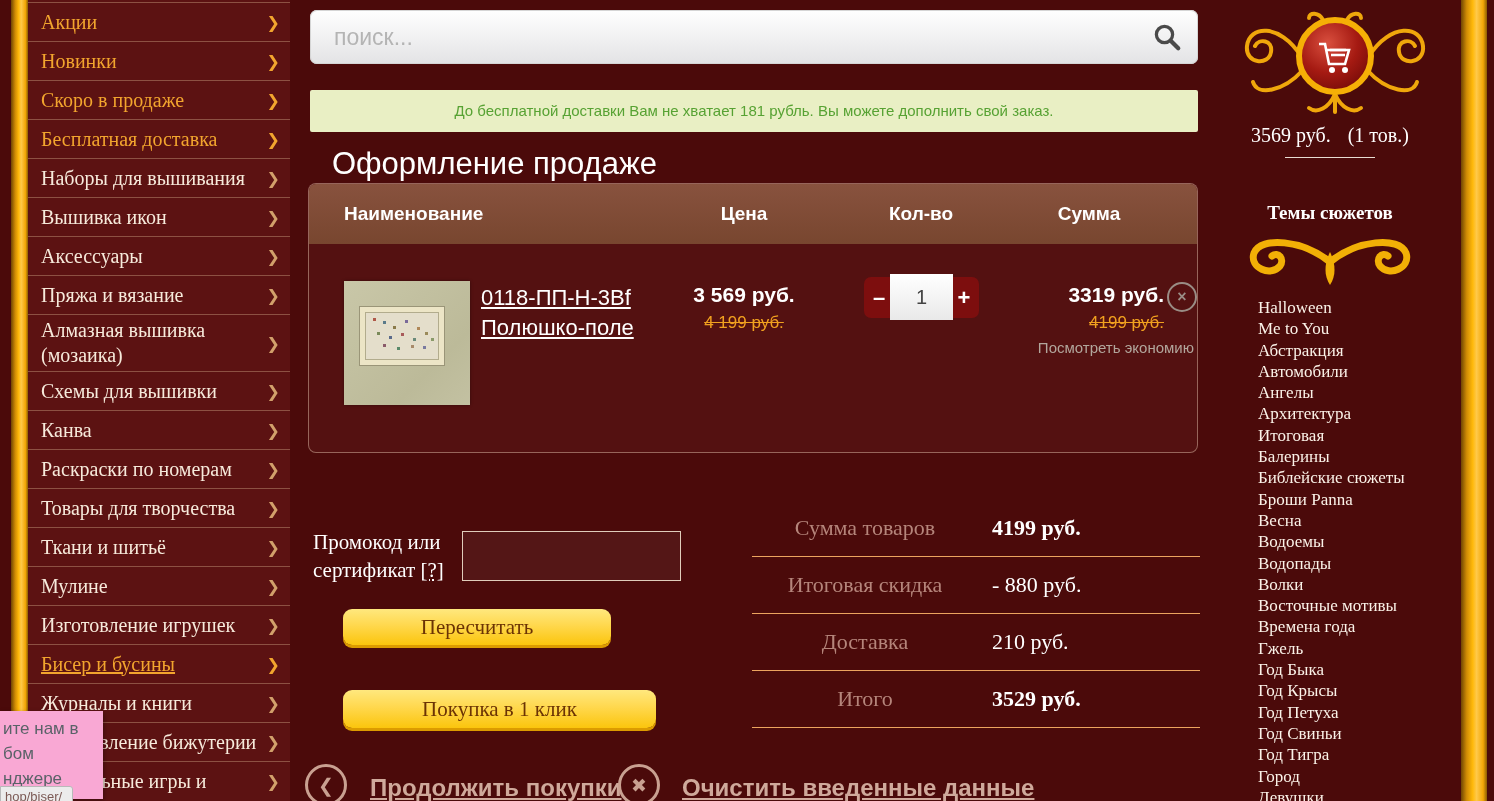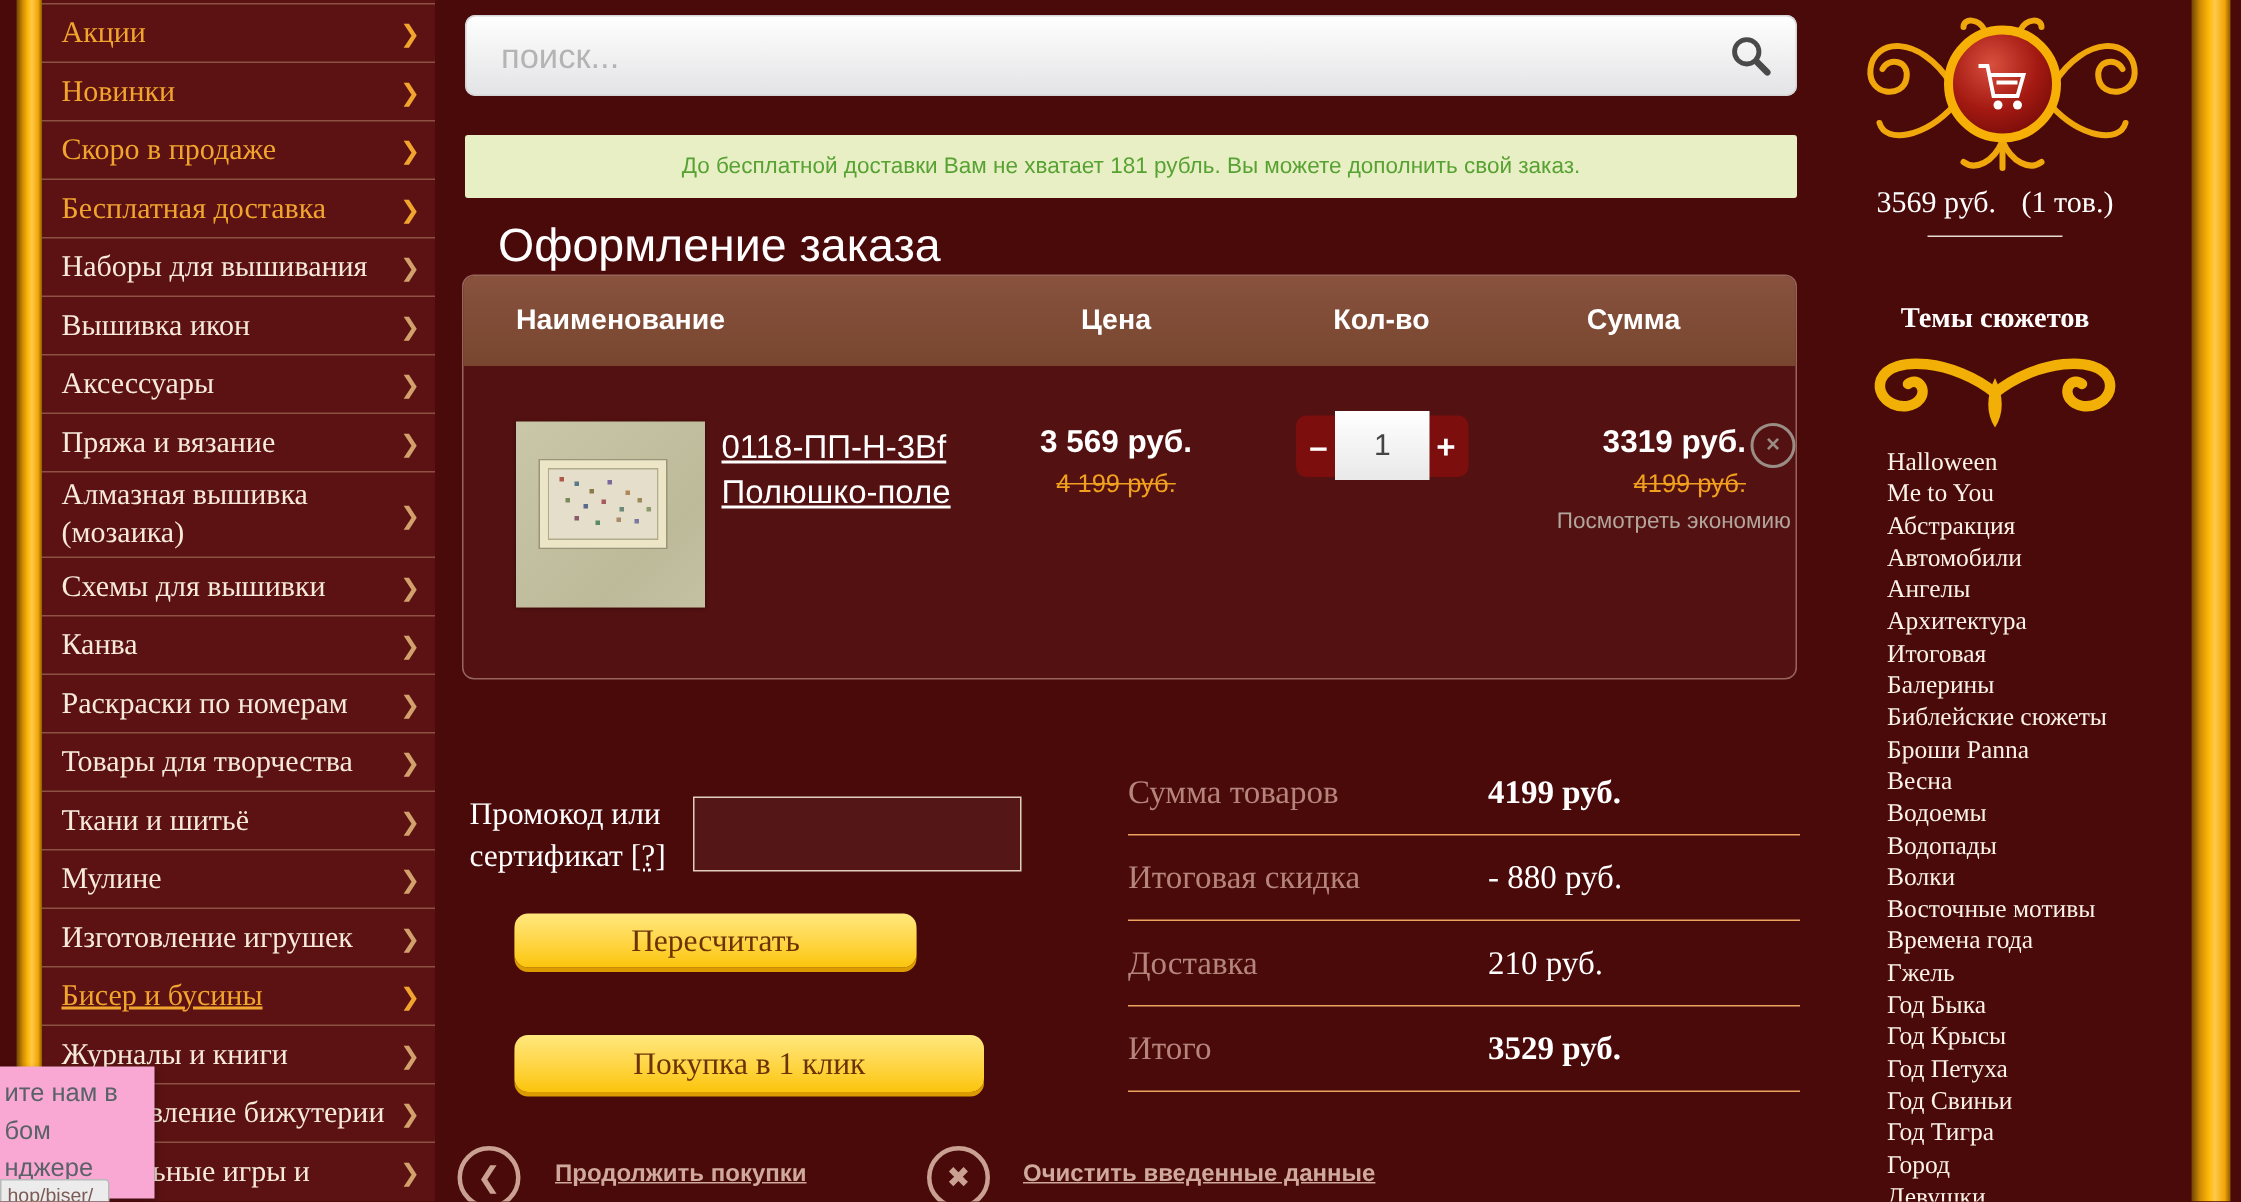--- a/index.html
+++ b/index.html
@@ -95,30 +95,30 @@
     font-size:20px;padding:0 10px;font-family:"Liberation Serif",serif;}
   .btn-yellow{position:absolute;border:none;border-radius:9px;cursor:pointer;
     background:linear-gradient(#ffe87e,#ffd84e 45%,#fbc50d);box-shadow:0 3px 0 #dc9b00;
     color:#6b3304;font-family:"Liberation Serif",serif;font-size:21px;text-align:center;}
   .btn-recalc{left:343px;top:609px;width:268px;height:36px;}
   .btn-oneclick{left:343px;top:690px;width:313px;height:38px;}
 
   
   .totals{position:absolute;left:752px;top:500px;width:448px;}
   .t-row{display:flex;align-items:center;height:56px;border-bottom:1px solid #eca45f;}
-  .t-label{flex:1;text-align:left;color:#b5857b;font-size:22px;}
+  .t-label{flex:1;text-align:center;color:#b5857b;font-size:22px;}
   .t-value{width:208px;margin-left:14px;color:#fff;font-size:22px;}
   .t-row.bold .t-value{font-weight:bold;}
 
   
   .circle-btn{position:absolute;width:42px;height:42px;box-sizing:border-box;border:3px solid #c9a091;
     border-radius:50%;color:#c9a091;display:flex;align-items:center;justify-content:center;
     font-family:"DejaVu Sans",sans-serif;font-weight:bold;font-size:19px;cursor:pointer;background:transparent;}
   .foot-link{position:absolute;color:#cfa99b;font-family:"Liberation Sans",sans-serif;font-weight:bold;
-    font-size:16px;text-decoration:underline;cursor:pointer;}
+    font-size:24px;text-decoration:underline;cursor:pointer;}
 
   
   .rs{position:absolute;left:1230px;top:0;width:210px;height:801px;}
   .cart-orn{position:absolute;left:5px;top:8px;cursor:pointer;}
   .cart-total{position:absolute;left:0;top:124px;width:200px;text-align:center;color:#fff;font-size:20px;}
   .cart-count{margin-left:12px;}
   .cart-sep{position:absolute;left:55px;top:157px;width:90px;border-top:1px solid #e8dcd2;}
   .themes-title{position:absolute;left:0;top:202px;width:200px;text-align:center;color:#fff;
     font-weight:bold;font-size:19px;}
   .themes-orn{position:absolute;left:15px;top:232px;}
@@ -227,21 +227,21 @@
   <span class="search-icon">
     <svg width="30" height="30" viewBox="0 0 24 24">
       <circle cx="10" cy="10" r="6.5" fill="none" stroke="#4a4a4a" stroke-width="2.6"></circle>
       <line x1="15" y1="15" x2="21" y2="21" stroke="#4a4a4a" stroke-width="3.4" stroke-linecap="round"></line>
     </svg>
   </span>
 </div>
 
 <div class="banner">До бесплатной доставки Вам не хватает 181 рубль. Вы можете дополнить свой заказ.</div>
 
-<h1 class="page-title sans" style="margin:0;font-weight:normal;">Оформление заказа</h1>
+<h1 class="page-title sans" style="margin:0;font-weight:normal;">Оформление продаже</h1>
 
 <div class="order-table">
   <div class="ot-head">
     <span class="ot-h h-name">Наименование</span>
     <span class="ot-h h-price">Цена</span>
     <span class="ot-h h-qty">Кол-во</span>
     <span class="ot-h h-sum">Сумма</span>
   </div>
 
   <div class="thumb">

